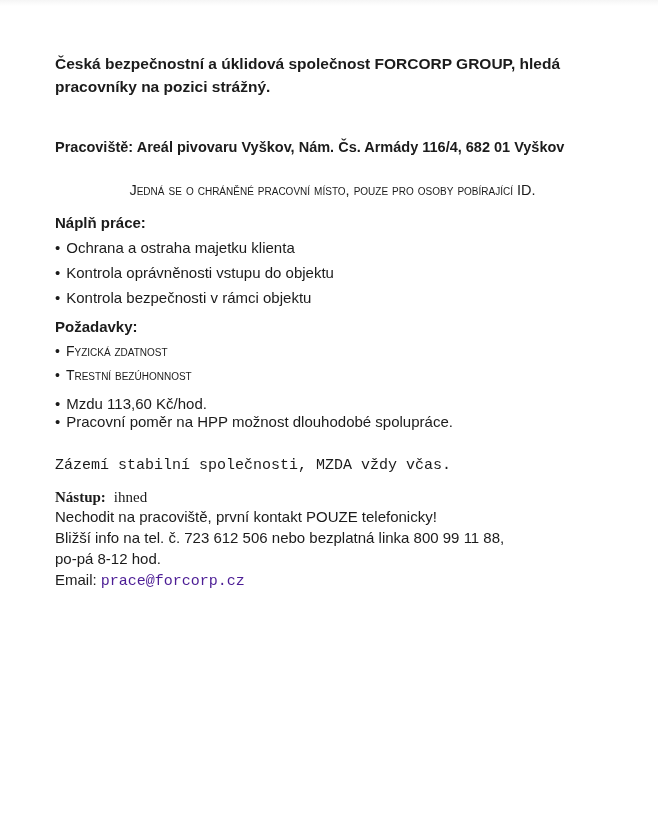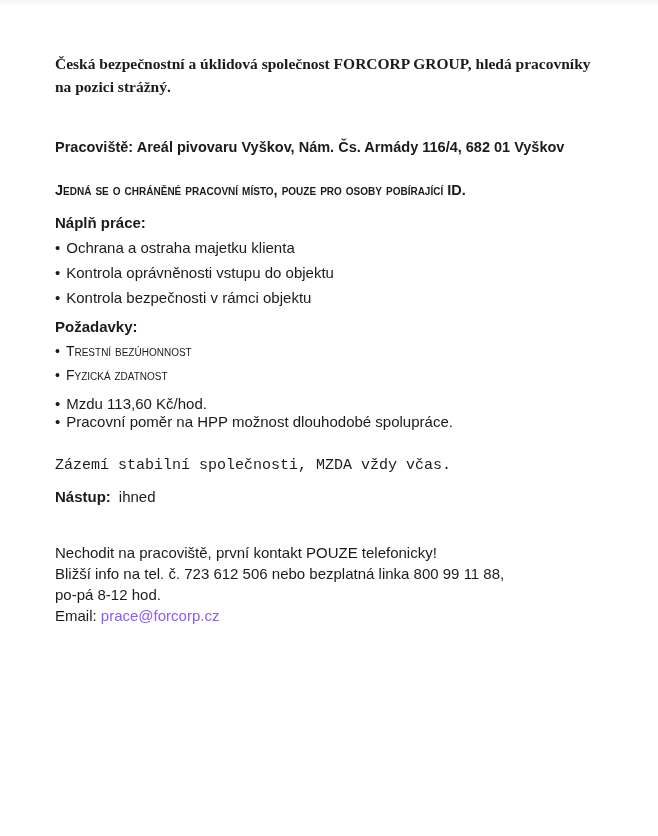--- a/index.html
+++ b/index.html
@@ -23,34 +23,34 @@
     padding: 46px 48px 0 55px;
   }
   p { margin: 0; }
 
   .title {
     font-weight: bold;
     font-size: 15.5px;
     line-height: 23px;
     max-width: 545px;
     margin-bottom: 40px;
-    font-family: Liberation Serif, serif;
   }
   .workplace {
     font-weight: bold;
     font-size: 14.5px;
     line-height: 18px;
     margin-bottom: 26px;
   }
   .notice {
-    font-weight: bold;
+    font-weight: normal;
     font-variant: small-caps;
     font-size: 14.5px;
     line-height: 17px;
     margin-bottom: 15px;
+    text-align: center;
   }
   .section-heading {
     font-weight: bold;
     font-size: 15px;
     line-height: 18px;
     margin: 0 0 7px 0;
   }
   .list { margin-bottom: 11px; }
   .li {
     font-size: 15px;
@@ -70,32 +70,33 @@
   }
   .closing {
     font-size: 15px;
     line-height: 18px;
     margin: 26px 0 13px 0;
     font-family: Liberation Mono, monospace;
   }
   .start-line {
     font-size: 15px;
     line-height: 18px;
-    margin-bottom: 36px;
+    font-family: Liberation Serif, serif;
   }
   .start-label { font-weight: bold; }
   .start-value { margin-left: 8px; }
   .contact {
     font-size: 15px;
     line-height: 21px;
   }
   .email-link {
-    color: #8b5cf6;
+    color: #4c1d95;
     text-decoration: none;
     cursor: pointer;
+    font-family: Liberation Mono, monospace;
   }
 </style>
 </head>
 <body>
 
 <div class="top-edge"></div>
 
 <div class="page">
 
   <p class="title">Česká bezpečnostní a úklidová společnost FORCORP GROUP, hledá pracovníky na pozici strážný.</p>
@@ -106,22 +107,22 @@
 
   <h3 class="section-heading">Náplň práce:</h3>
   <div class="list wide">
     <p class="li"><span class="bullet">•</span><span>Ochrana a ostraha majetku klienta</span></p>
     <p class="li"><span class="bullet">•</span><span>Kontrola oprávněnosti vstupu do objektu</span></p>
     <p class="li"><span class="bullet">•</span><span>Kontrola bezpečnosti v rámci objektu</span></p>
   </div>
 
   <h3 class="section-heading">Požadavky:</h3>
   <div class="list caps">
+    <p class="li"><span class="bullet">•</span><span>Fyzická zdatnost</span></p>
     <p class="li"><span class="bullet">•</span><span>Trestní bezúhonnost</span></p>
-    <p class="li"><span class="bullet">•</span><span>Fyzická zdatnost</span></p>
   </div>
 
   <div class="list tight">
     <p class="li"><span class="bullet">•</span><span>Mzdu 113,60 Kč/hod.</span></p>
     <p class="li"><span class="bullet">•</span><span>Pracovní poměr na HPP možnost dlouhodobé spolupráce.</span></p>
   </div>
 
   <p class="closing">Zázemí stabilní společnosti, MZDA vždy včas.</p>
 
   <p class="start-line"><span class="start-label">Nástup:</span><span class="start-value">ihned</span></p>

